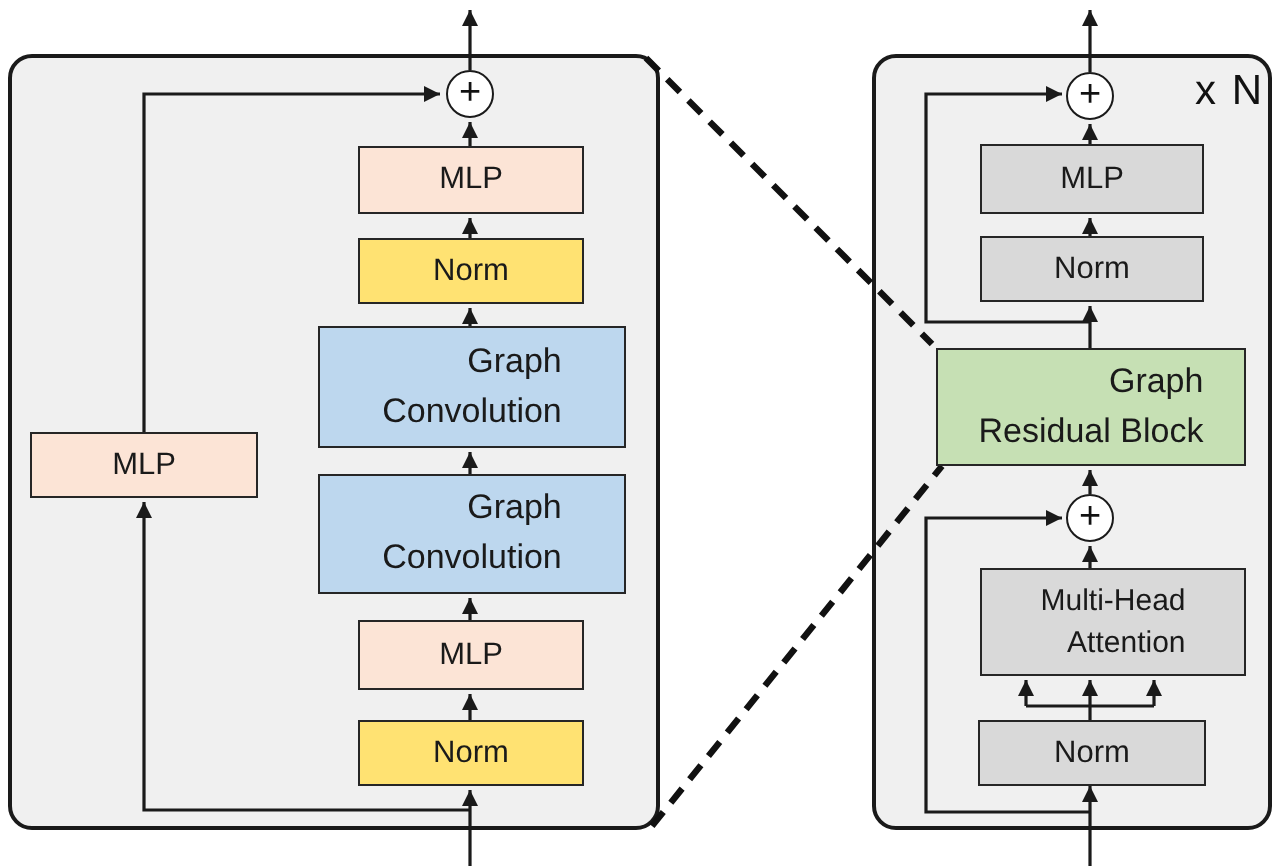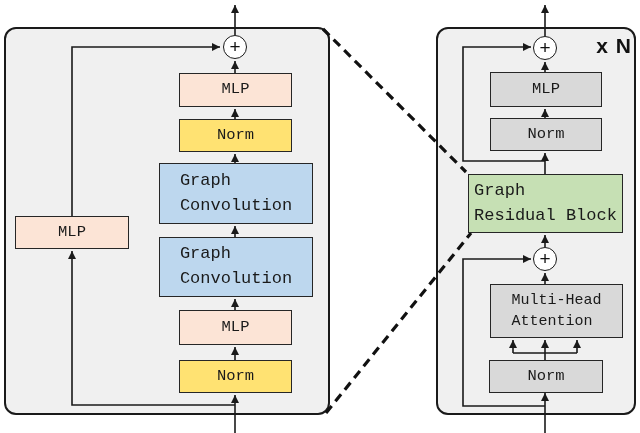--- a/index.html
+++ b/index.html
@@ -7,38 +7,38 @@
     position:relative;width:640px;height:433px;background:#ffffff;
     font-family:"Liberation Sans",sans-serif;color:#1a1a1a;overflow:hidden;
   }
   .panel{
     position:absolute;box-sizing:border-box;background:#F0F0F0;
     border:2px solid #1a1a1a;border-radius:12px;
   }
   svg.wires{position:absolute;left:0;top:0;width:640px;height:433px;}
   .box{
     position:absolute;box-sizing:border-box;border:1.5px solid #262626;
-    display:flex;align-items:center;justify-content:center;text-align:left;
-    font-size:15.5px;line-height:1.25;color:#1a1a1a;white-space:pre-line;font-family:Liberation Mono, monospace;
+    display:flex;align-items:center;justify-content:center;text-align:right;
+    font-size:15.5px;line-height:1.25;color:#1a1a1a;white-space:pre-line;
   }
   .big{font-size:17px;line-height:1.45;}
   .peach{background:#FCE4D6;}
   .yellow{background:#FFE272;}
   .blue{background:#BDD7EE;}
   .green{background:#C6E0B4;}
   .gray{background:#D9D9D9;}
   .add{
     position:absolute;width:24px;height:24px;box-sizing:border-box;
     border:1.6px solid #1a1a1a;border-radius:50%;background:#ffffff;
     display:flex;align-items:center;justify-content:center;
     font-size:19px;line-height:19px;padding-bottom:2px;color:#111111;
   }
   .xn{
     position:absolute;left:584px;top:34px;width:48px;text-align:right;
-    font-size:21px;font-weight:700;color:#111111;letter-spacing:1px;
+    font-size:21px;font-weight:400;color:#111111;letter-spacing:1px;
   }
   
   #l-mlp-top   {left:179px;top:73px;width:113px;height:34px;}
   #l-norm-top  {left:179px;top:119px;width:113px;height:33px;}
   #l-gc-top    {left:159px;top:163px;width:154px;height:61px;}
   #l-gc-bot    {left:159px;top:237px;width:154px;height:60px;}
   #l-mlp-mid   {left:179px;top:310px;width:113px;height:35px;}
   #l-norm-bot  {left:179px;top:360px;width:113px;height:33px;}
   #l-mlp-skip  {left:15px; top:216px;width:114px;height:33px;}
   

